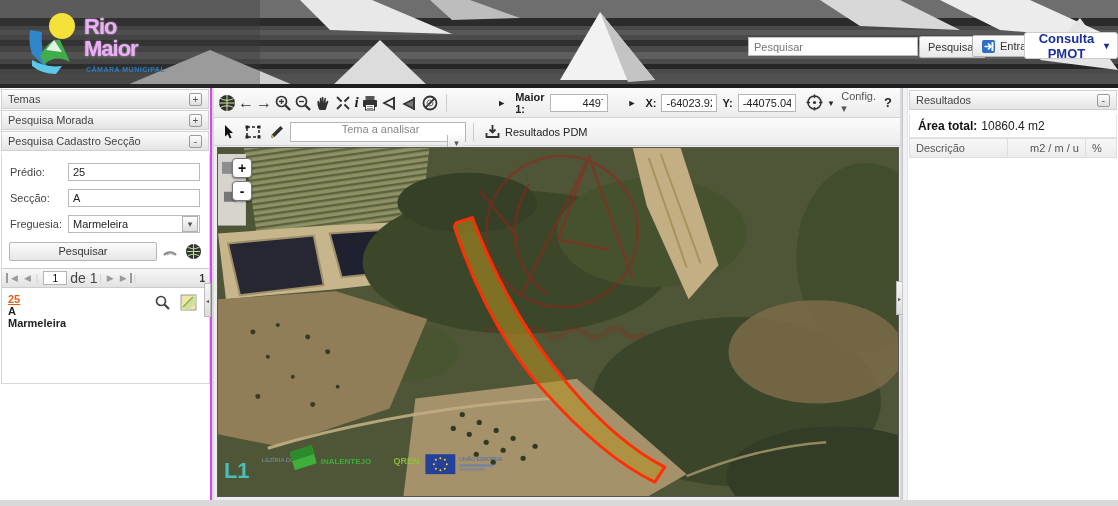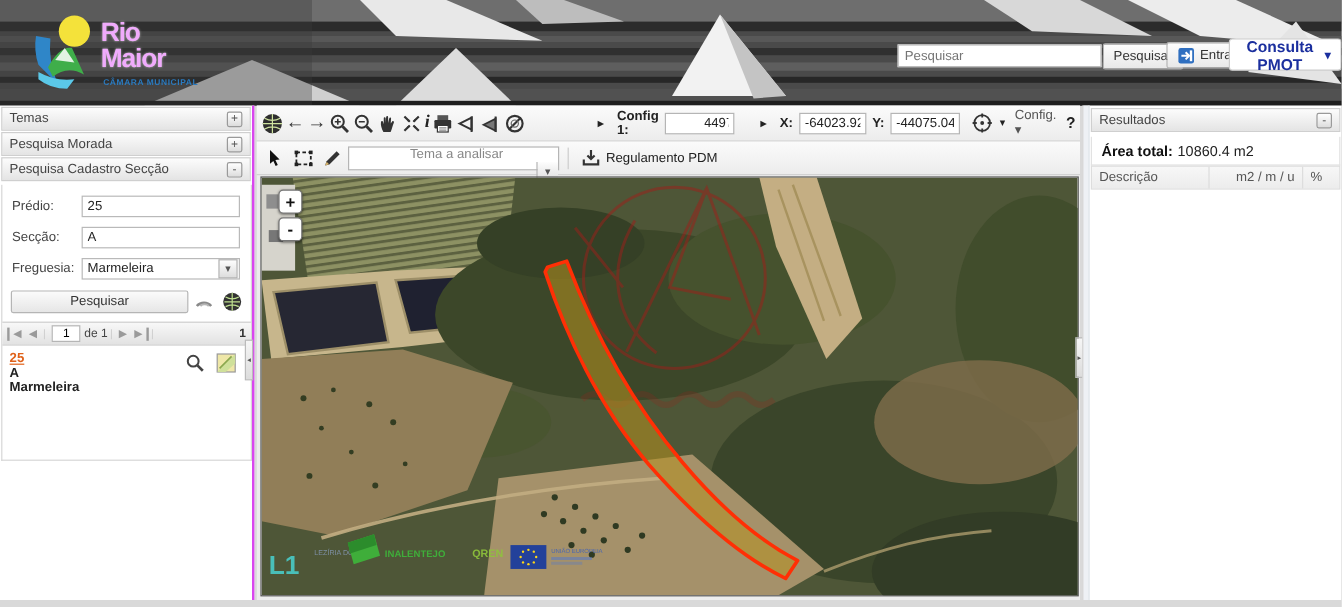--- a/index.html
+++ b/index.html
@@ -30,21 +30,21 @@
   .frm-row input, .combo { position:absolute; left:66px; top:3px; width:132px; height:18px; border:1px solid #b9b9b9; padding:0 4px; font-size:11px; color:#222; background:#fff; }
   .combo { display:flex; align-items:center; cursor:pointer; }
   .combo .val { flex:1; }
   .combo .dbtn { width:16px; height:16px; margin-right:-3px; background:linear-gradient(#fdfdfd,#ddd); border:1px solid #b0b0b0; font-size:9px; text-align:center; line-height:14px; color:#555; }
   #btn-pesq-form { position:absolute; left:7px; top:88px; width:148px; height:19px; background:linear-gradient(#fbfbfb,#e6e6e6); border:1px solid #b5b5b5; border-radius:2px; text-align:center; line-height:17px; color:#333; cursor:pointer; }
   .mini-ic { position:absolute; top:87px; width:20px; height:20px; cursor:pointer; display:flex; align-items:center; justify-content:center; }
   #pager { position:absolute; left:0; top:114px; width:207px; height:20px; background:linear-gradient(#f8f8f8,#e2e2e2); border-top:1px solid #ccc; border-bottom:1px solid #ccc; display:flex; align-items:center; padding:0 4px; color:#8a8a8a; font-size:9px; }
   #pager .pbtn { padding:0 3px; cursor:pointer; color:#9a9a9a; }
   #pager .sep { color:#ccc; padding:0 2px; }
   #pager input { width:24px; height:14px; border:1px solid #b5b5b5; text-align:center; font-size:10px; margin:0 3px; }
-  #pager .of { color:#444; font-size:10px; }
+  #pager .of { color:#444; font-size:14px; }
   #pager .tot { margin-left:auto; color:#333; font-size:10px; font-weight:bold; }
   #result-row { position:absolute; left:0; top:136px; width:207px; height:48px; padding:3px 6px; cursor:pointer; }
   #result-row .num { color:#e0621a; font-weight:bold; text-decoration:underline; }
   #result-row .ln { font-weight:bold; color:#222; line-height:12px; }
   #result-row .ric { position:absolute; top:4px; width:18px; height:18px; cursor:pointer; }
 
   
   #maparea { position:absolute; left:214px; top:88px; width:686px; height:412px; background:#ededed; }
   .toolbar { display:flex; align-items:center; height:30px; background:linear-gradient(#fbfbfb,#ececec); border-bottom:1px solid #d2d2d2; padding:0 4px; gap:2px; }
   .tb2 { height:28px; }
@@ -292,21 +292,21 @@
     </div>
     <div class="tbi">
       <svg width="18" height="18" viewBox="0 0 18 18">
           <circle cx="9" cy="9" r="6.5" stroke="#333" stroke-width="1.8" fill="none"></circle>
           <line x1="4.5" y1="13.5" x2="13.5" y2="4.5" stroke="#333" stroke-width="1.8"></line>
           <circle cx="9" cy="9" r="3" stroke="#666" stroke-width="1" fill="none"></circle>
         </svg>
     </div>
     <div class="tsep"></div>
     <span class="tri" style="margin-left:40px;">►</span>
-    <span class="tlabel">Config 1:</span>
+    <span class="tlabel">Maior 1:</span>
     <input class="tinput" id="inp-escala" value="4497" style="">
     <span class="tri" style="margin-left:14px;">►</span>
     <span class="tlabel">X:</span>
     <input class="tinput" id="inp-x" value="-64023.92" style="">
     <span class="tlabel">Y:</span>
     <input class="tinput" id="inp-y" value="-44075.04" style="">
     <div class="tbi" style="margin-left:8px;">
       <svg width="17" height="17" viewBox="0 0 17 17">
           <circle cx="8.5" cy="8.5" r="6.5" stroke="#333" stroke-width="1.5" fill="none"></circle>
           <circle cx="8.5" cy="8.5" r="1.6" fill="#333"></circle>
@@ -345,21 +345,21 @@
     <div id="combo-tema">
       <span>Tema a analisar</span>
       <span class="dbtn">▾</span>
     </div>
     <div class="tsep"></div>
     <div id="reg-pdm">
       <svg width="15" height="15" viewBox="0 0 15 15">
           <path d="M7.5 1 v7 M4.5 5.5 l3 3 3-3" stroke="#333" stroke-width="1.8" fill="none"></path>
           <path d="M1.5 9 v4 h12 v-4" stroke="#333" stroke-width="1.8" fill="none"></path>
         </svg>
-      <span>Regulamento PDM</span>
+      <span>Resultados PDM</span>
     </div>
   </div>
 
   <div id="mapcanvas">
     <svg width="680" height="348" viewBox="0 0 682 350" preserveAspectRatio="none">
       <defs>
         <pattern id="vine" width="6" height="6" patternUnits="userSpaceOnUse" patternTransform="rotate(82)">
           <rect width="6" height="6" fill="#8d9163"></rect>
             <rect width="2.4" height="6" fill="#5c6140"></rect>
         </pattern>

